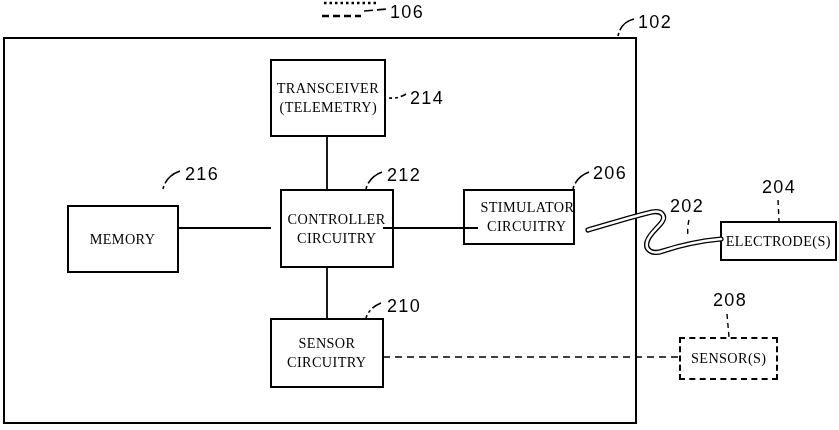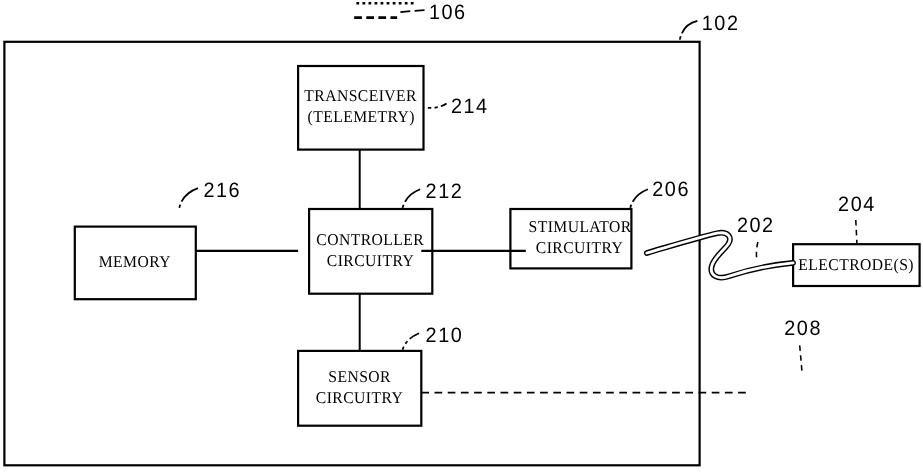--- a/index.html
+++ b/index.html
@@ -52,20 +52,23 @@
 
   <div class="box" style="left:270px; top:318px; width:114px; height:70px;">
     <div class="bl">SENSOR</div>
     <div class="bl">CIRCUITRY</div>
   </div>
 
   <div class="box" style="left:720px; top:221px; width:117px; height:40px;">
     <div class="bl">ELECTRODE(S)</div>
   </div>
 
+  <div class="box dashed-box" style="left:679px; top:337px; width:99px; height:43px;">
+    <div class="bl">SENSOR(S)</div>
+  </div>
 
   <svg class="lines" viewBox="0 0 839 430" xmlns="http://www.w3.org/2000/svg">
 
     <line x1="324" y1="3" x2="377" y2="3" stroke="#000" stroke-width="2.4" stroke-dasharray="2.5 3"></line>
     <line x1="322" y1="16" x2="361" y2="16" stroke="#000" stroke-width="2.4" stroke-dasharray="7 4"></line>
     <line x1="364" y1="11" x2="387" y2="9" stroke="#000" stroke-width="1.6" stroke-dasharray="9 4"></line>
 
     <line x1="327" y1="136" x2="327" y2="190" stroke="#000" stroke-width="1.8"></line>
     <line x1="327" y1="267" x2="327" y2="319" stroke="#000" stroke-width="1.8"></line>
     <line x1="178" y1="228" x2="271" y2="228" stroke="#000" stroke-width="2"></line>

